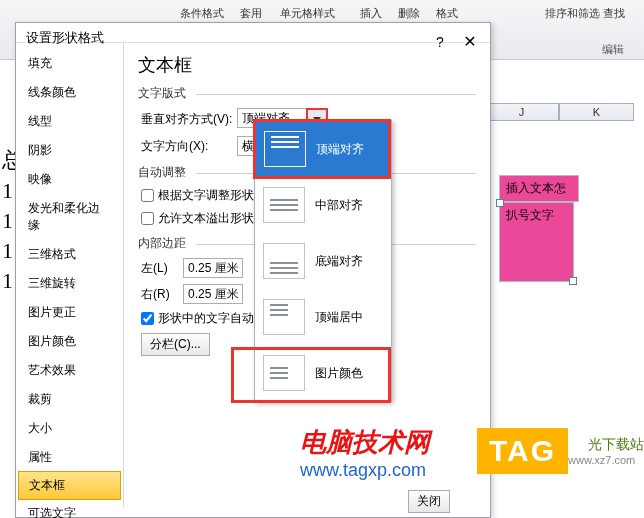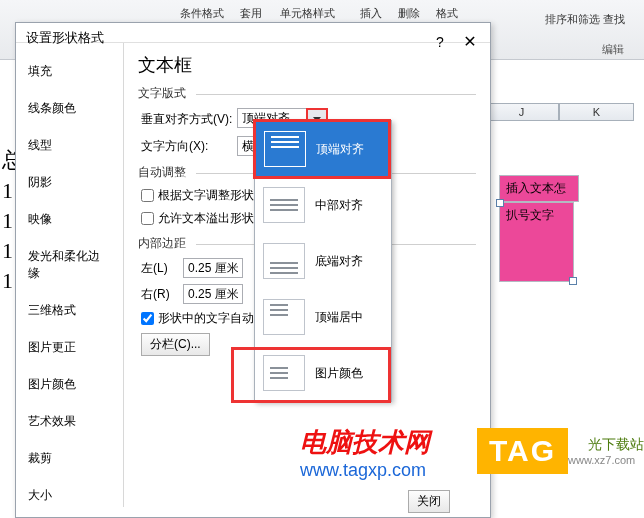--- a/index.html
+++ b/index.html
@@ -18,21 +18,21 @@
 
 
 .dialog { position: absolute; left: 15px; top: 22px; width: 476px; height: 496px; background: #fff; border: 1px solid #9aa2ad; box-shadow: 2px 2px 6px rgba(0,0,0,0.2); }
 .dialog-title { height: 20px; line-height: 30px; padding: 0 10px; font-size: 13px; border-bottom: 1px solid #e0e0e0; position: relative; }
 .dialog-help, .dialog-close { position: absolute; top: 4px; width: 24px; height: 22px; text-align: center; font-size: 14px; cursor: pointer; }
 .dialog-help { right: 38px; }
 .dialog-close { right: 8px; font-size: 16px; }
 
 .dialog-body { display: flex; height: calc(100% - 30px); }
 .sidebar { width: 108px; border-right: 1px solid #d8d8d8; padding: 6px 0; }
-.side-item { padding: 6px 12px; font-size: 12px; cursor: pointer; margin-top: 8px; }
+.side-item { padding: 6px 12px; font-size: 12px; cursor: pointer; }
 .side-item.active { background: linear-gradient(#ffe38a,#ffc83c); border: 1px solid #e2a100; margin: -1px 2px; padding: 5px 10px; }
 
 .content { flex: 1; padding: 10px 14px; position: relative; }
 .h2 { font-size: 18px; margin-bottom: 6px; }
 .fieldset-label { font-size: 12px; color: #333; margin: 8px 0 6px; position: relative; }
 .fieldset-label::after { content:""; position:absolute; left: 58px; right: 0; top: 50%; border-top: 1px solid #cfcfcf; }
 .row { display: flex; align-items: center; margin: 6px 3px; font-size: 12px; }
 .row label { min-width: 96px; }
 .sel { border: 1px solid #abadb3; height: 20px; padding: 0 4px; font-size: 12px; min-width: 60px; background: #fff; }
 .dropdown-wrap { display:inline-flex; position: relative; }
@@ -74,21 +74,21 @@
 </head>
 <body>
 
 <div class="ribbon">
   <div class="ribbon-item" style="left:180px;top:6px">条件格式</div>
   <div class="ribbon-item" style="left:240px;top:6px">套用</div>
   <div class="ribbon-item" style="left:280px;top:6px">单元格样式</div>
   <div class="ribbon-item" style="left:360px;top:6px">插入</div>
   <div class="ribbon-item" style="left:398px;top:6px">删除</div>
   <div class="ribbon-item" style="left:436px;top:6px">格式</div>
-  <div class="ribbon-item" style="left:545px;top:12px">排序和筛选 查找</div>
+  <div class="ribbon-item" style="left:545px;top:6px">排序和筛选 查找</div>
   <div class="ribbon-edit">编辑</div>
 </div>
 
 <div class="sheet">
   <div class="col-headers" style="right:10px">
     <div class="col-header">J</div>
     <div class="col-header">K</div>
   </div>
   <div class="big1" style="top:85px">总</div>
   <div class="big1" style="top:118px">1</div>
@@ -107,20 +107,21 @@
   </div>
   <div class="dialog-body">
     <div class="sidebar">
       <div class="side-item">填充</div>
       <div class="side-item">线条颜色</div>
       <div class="side-item">线型</div>
       <div class="side-item">阴影</div>
       <div class="side-item">映像</div>
       <div class="side-item">发光和柔化边缘</div>
       <div class="side-item">三维格式</div>
+      <div class="side-item">三维旋转</div>
       <div class="side-item">图片更正</div>
       <div class="side-item">图片颜色</div>
       <div class="side-item">艺术效果</div>
       <div class="side-item">裁剪</div>
       <div class="side-item">大小</div>
       <div class="side-item">属性</div>
       <div class="side-item active">文本框</div>
       <div class="side-item">可选文字</div>
     </div>
     <div class="content">

